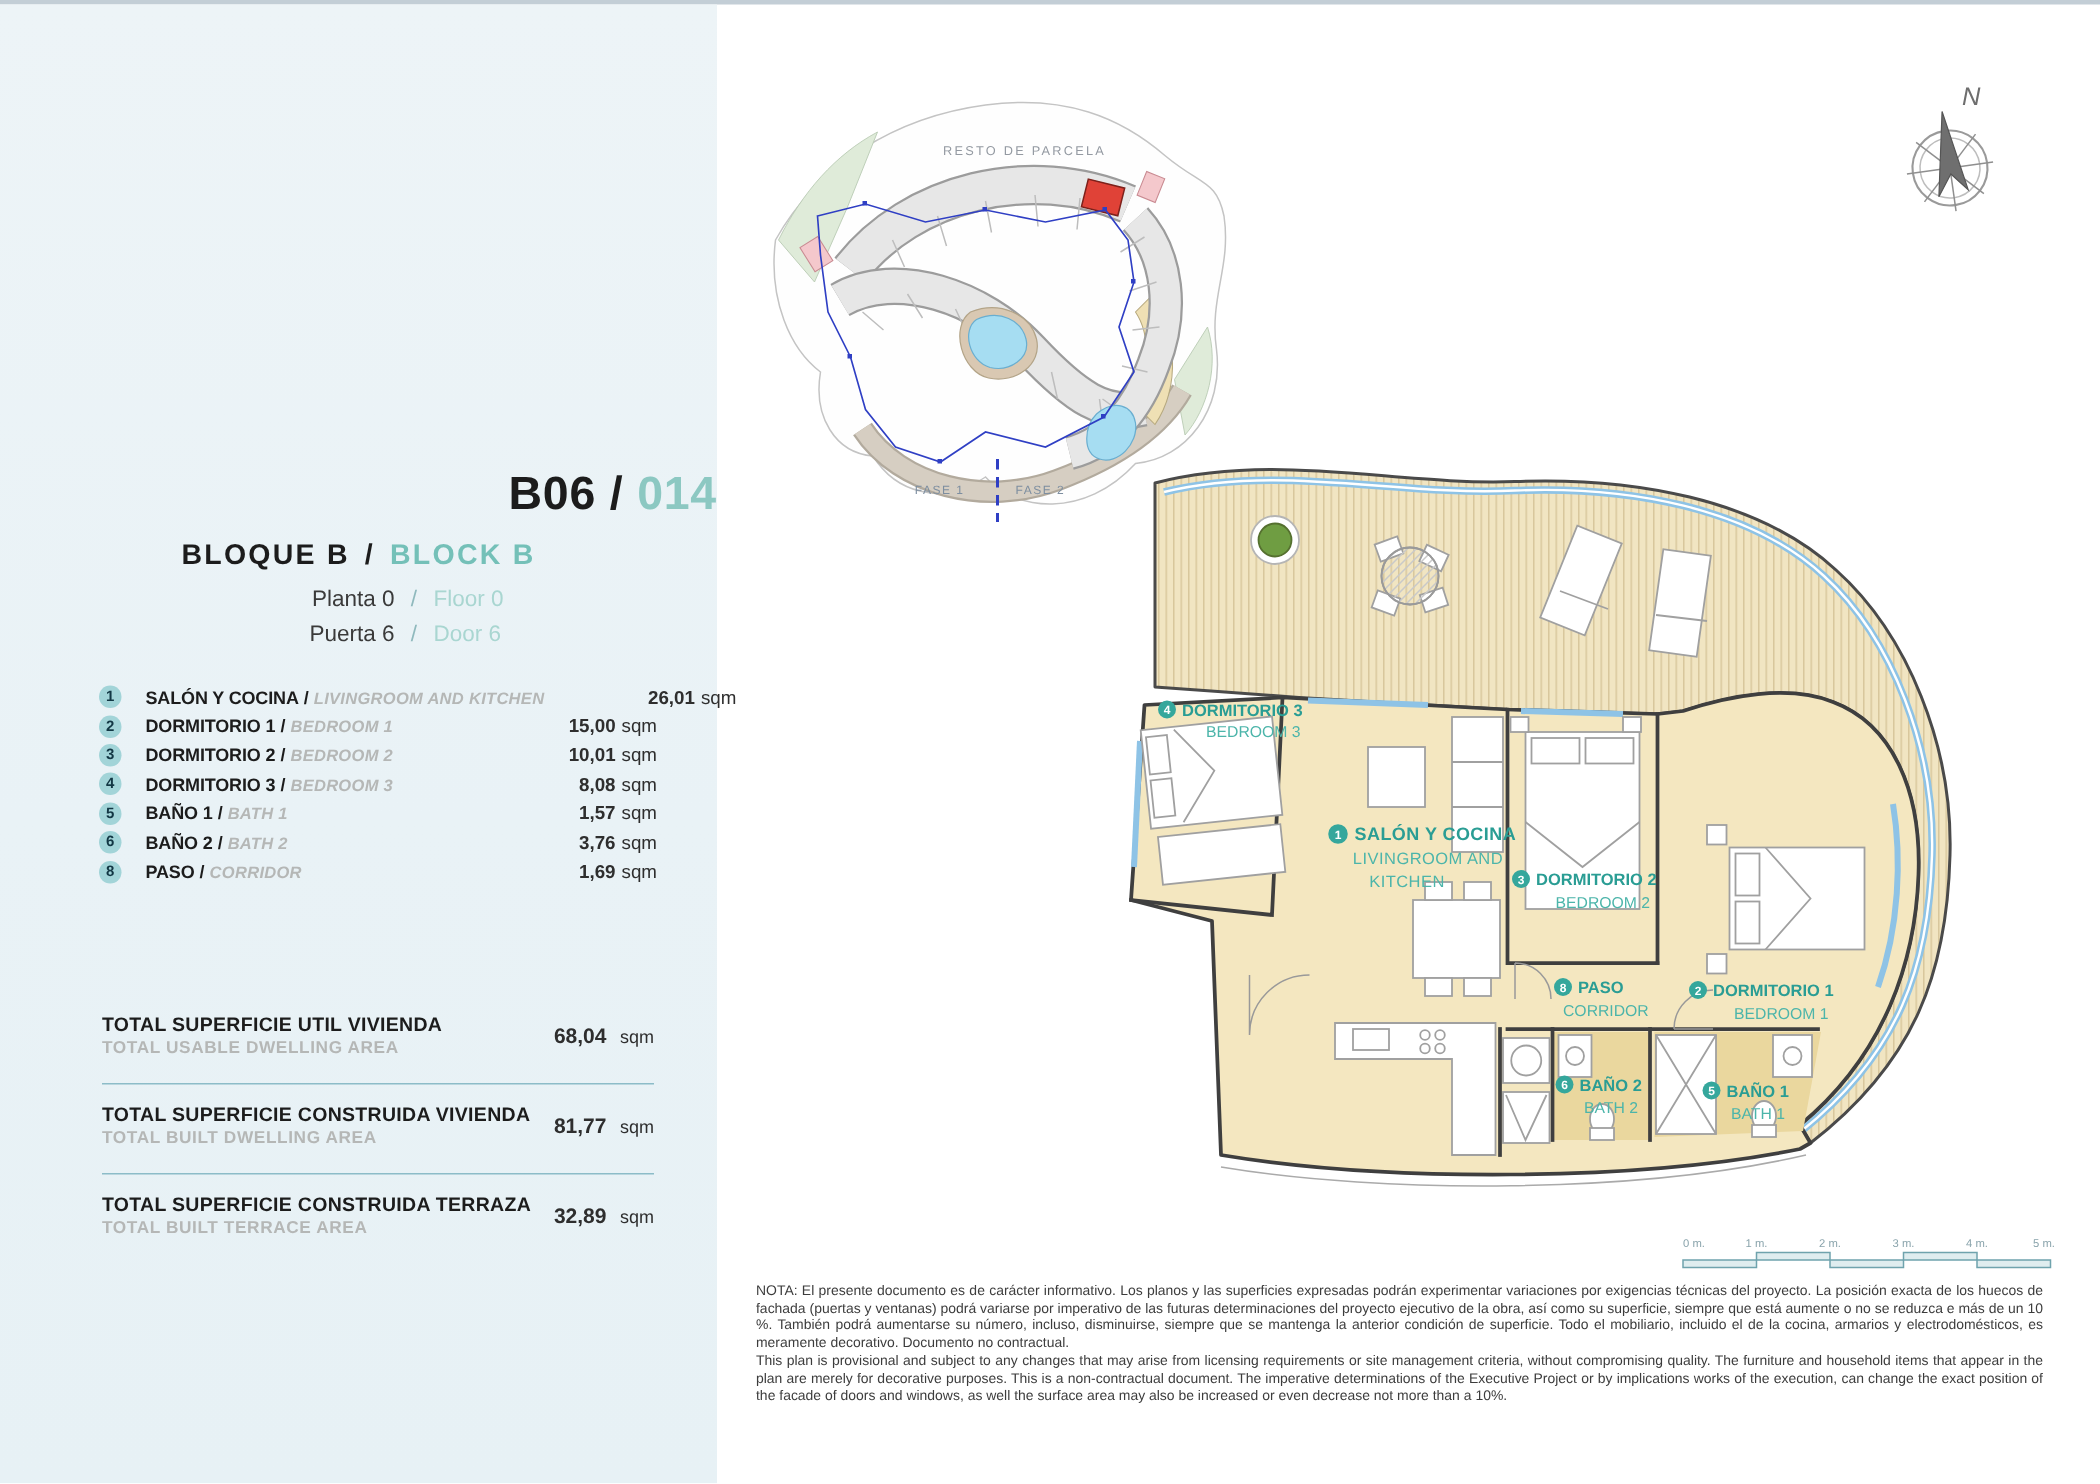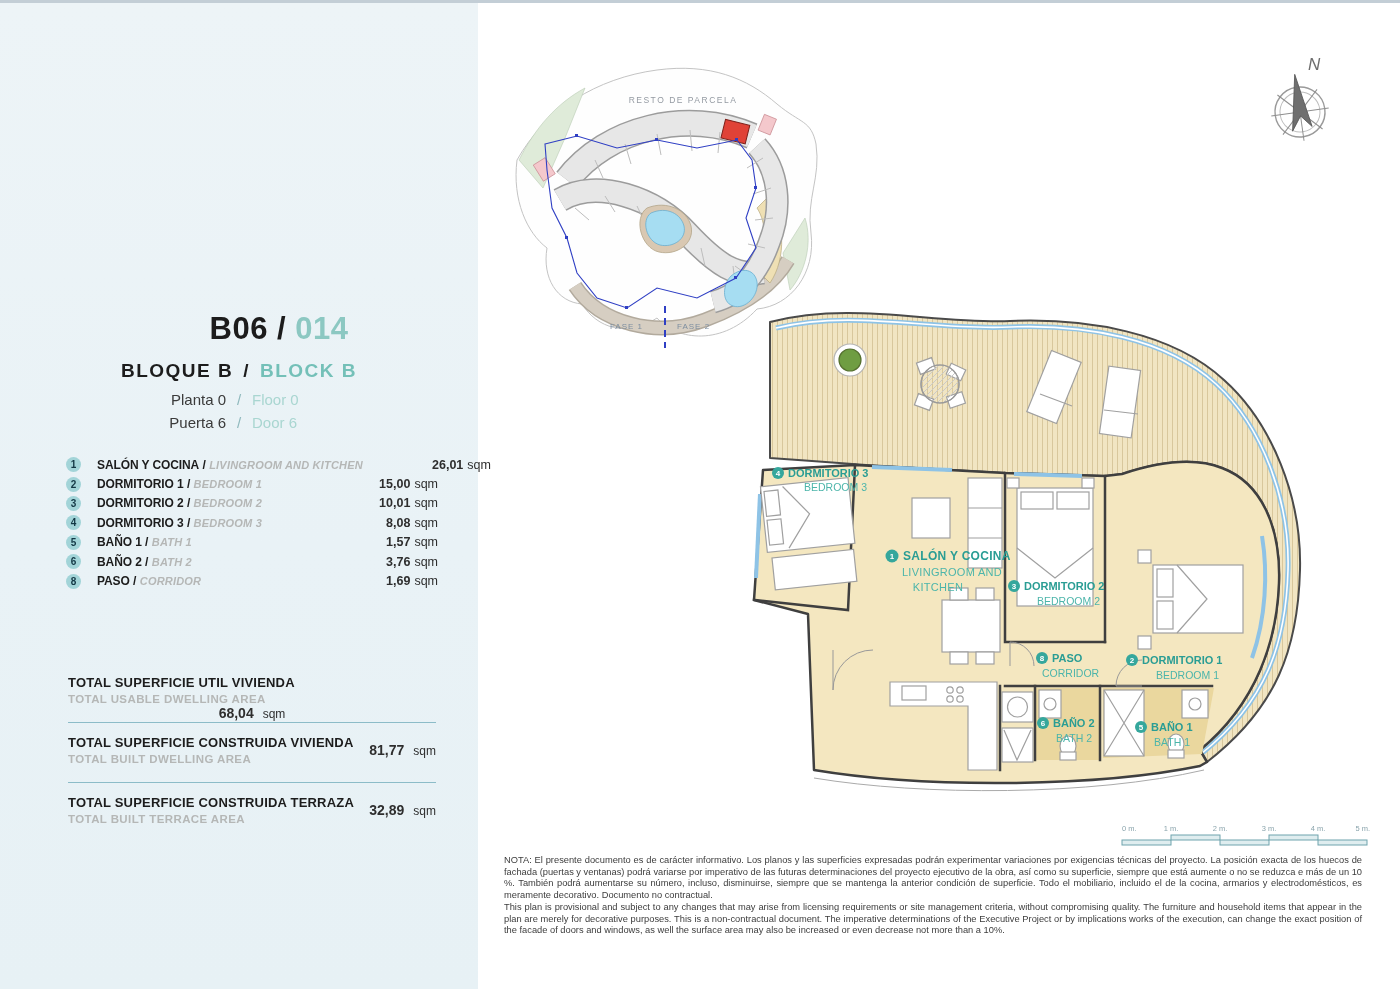--- a/index.html
+++ b/index.html
@@ -2,26 +2,26 @@
 <html><head>
 <meta charset="utf-8">
 <style>
   html,body{margin:0;padding:0;background:#ffffff;}
   body{font-family:"Liberation Sans", sans-serif; -webkit-font-smoothing:antialiased;}
   #page{position:relative;width:1400px;height:989px;background:#ffffff;overflow:hidden;}
   #topline{position:absolute;left:0;top:0;width:1400px;height:3px;background:#c3ced6;}
   
   #sidebar{position:absolute;left:0;top:3px;width:478px;height:986px;
     background:linear-gradient(180deg,#edf4f7 0%,#e9f2f6 55%,#e7f1f5 100%);}
-  .ttl1{position:absolute;left:0;top:308px;width:478px;text-align:center;font-size:31px;font-weight:bold;color:#1c1c1c;letter-spacing:.5px;padding-left:40px;}
+  .ttl1{position:absolute;left:0;top:308px;width:478px;text-align:right;font-size:31px;font-weight:bold;color:#1c1c1c;letter-spacing:.5px;}
   .ttl1 .num{color:#8cc8c2;}
   .ttl2{position:absolute;left:0;top:357px;width:478px;text-align:center;font-size:19px;font-weight:bold;color:#1c1c1c;letter-spacing:1.5px;}
   .ttl2 .sep{padding:0 10px;}
   .ttl2 .en{color:#74c0b8;}
-  .subrow{position:absolute;left:0;width:478px;display:flex;justify-content:center;font-size:15px;color:#3a3a3a;}
+  .subrow{position:absolute;left:0;width:478px;display:flex;justify-content:center;font-size:15px;color:#3a3a3a;padding-left:37px;}
   .subrow .es{width:120px;text-align:right;}
   .subrow .sep{width:26px;text-align:center;color:#8fb9bd;}
   .subrow .en{width:120px;text-align:left;color:#a9d6d1;}
   .rooms{position:absolute;left:66px;top:452px;width:372px;}
   .room-row{display:flex;align-items:center;height:19.4px;}
   .badge{flex:0 0 15px;height:15px;border-radius:50%;background:#a2d4d8;color:#123744;
     font-size:10px;font-weight:bold;line-height:15px;text-align:center;margin-right:16px;}
   .room-label{flex:1;font-size:12px;white-space:nowrap;}
   .room-label .es{font-weight:bold;color:#1c1c1c;letter-spacing:-.1px;}
   .room-label .slash{font-weight:bold;color:#1c1c1c;}
@@ -101,21 +101,21 @@
         <span class="room-label"><span class="es">BAÑO 2</span><span class="slash"> / </span><span class="en">BATH 2</span></span>
         <span class="room-area"><b>3,76</b><span class="unit">sqm</span></span>
       </div>
       <div class="room-row">
         <span class="badge">8</span>
         <span class="room-label"><span class="es">PASO</span><span class="slash"> / </span><span class="en">CORRIDOR</span></span>
         <span class="room-area"><b>1,69</b><span class="unit">sqm</span></span>
       </div>
     </div>
 
-    <div class="total" style="top:672px;flex-direction:column;">
+    <div class="total" style="top:672px;">
       <span class="lbl">
         <span class="es">TOTAL SUPERFICIE UTIL VIVIENDA</span>
         <span class="en">TOTAL USABLE DWELLING AREA</span>
       </span>
       <span class="val"><b>68,04</b><span class="unit">sqm</span></span>
     </div>
     <div class="tdiv" style="top:719px;"></div>
     <div class="total" style="top:732px;">
       <span class="lbl">
         <span class="es">TOTAL SUPERFICIE CONSTRUIDA VIVIENDA</span>

